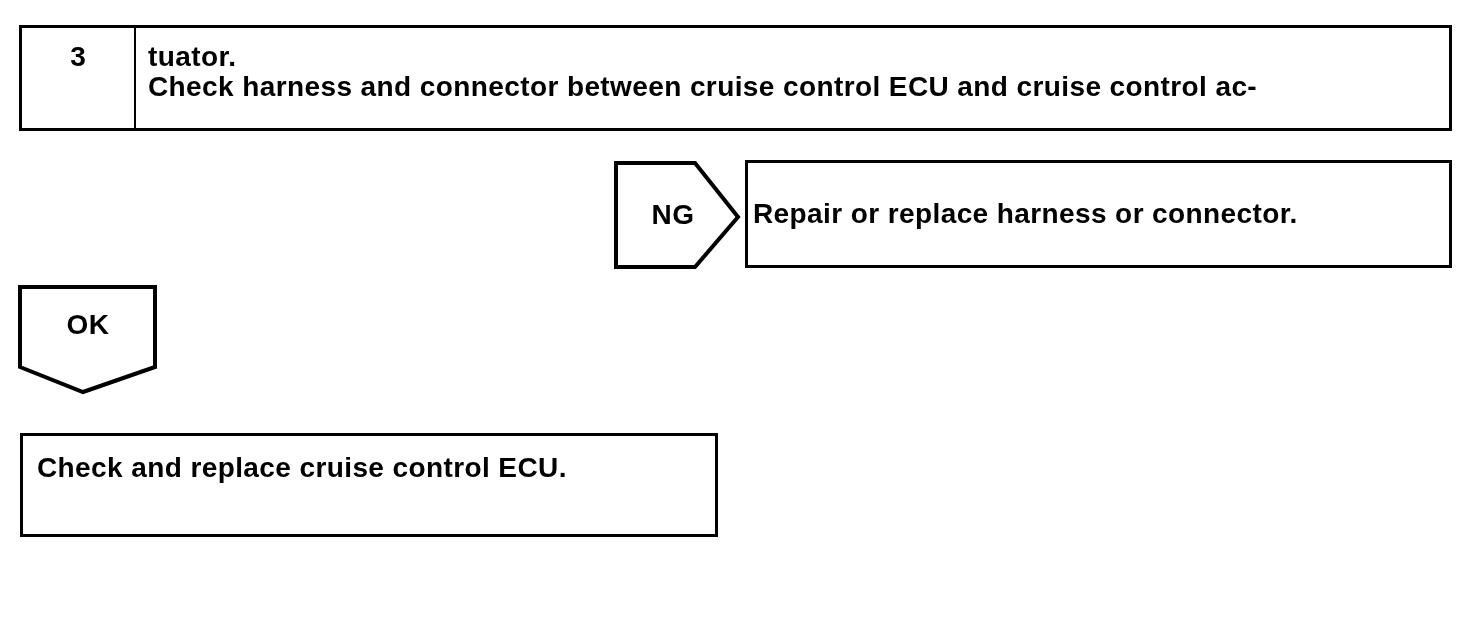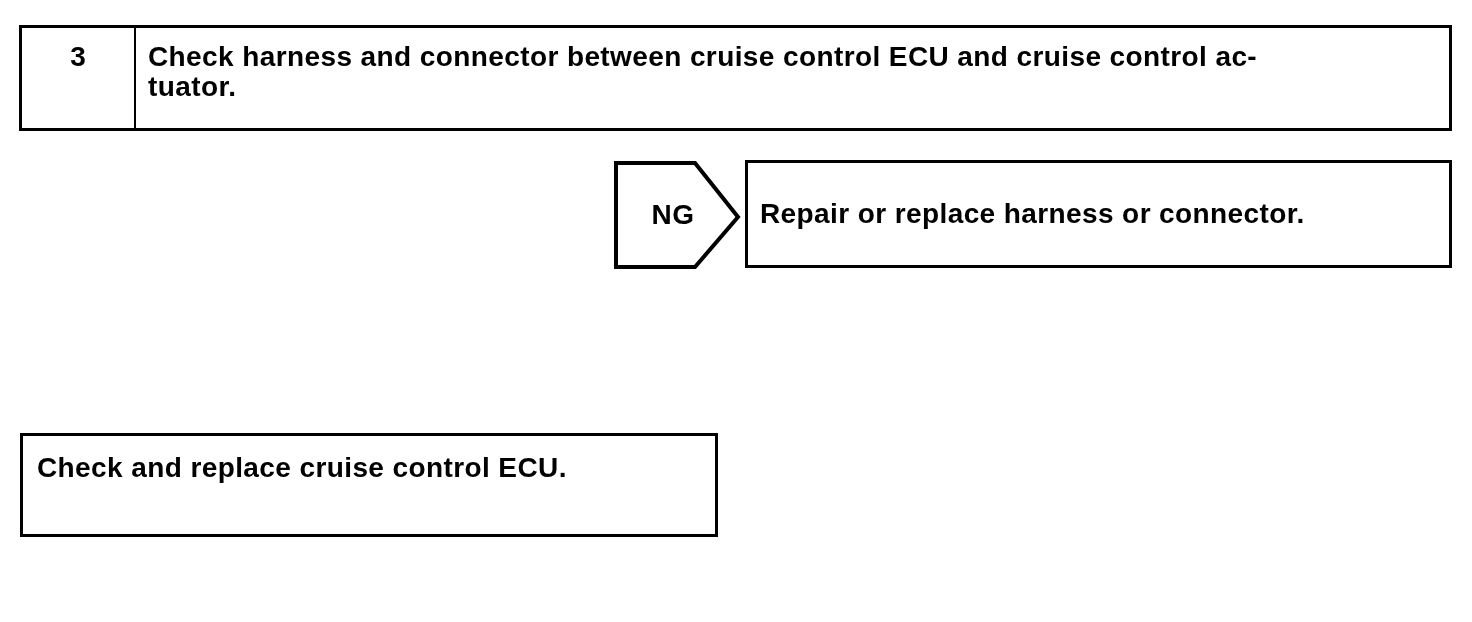--- a/index.html
+++ b/index.html
@@ -60,21 +60,21 @@
     letter-spacing: 0.4px;
     line-height: 30px;
   }
   .ng-action {
     left: 745px;
     top: 160px;
     width: 707px;
     height: 108px;
     display: flex;
     align-items: center;
-    padding-left: 12px;
+    padding-left: 5px;
   }
   .ok-action {
     left: 20px;
     top: 433px;
     width: 698px;
     height: 104px;
     padding: 17px 0 0 14px;
   }
   
   .connector {
@@ -118,34 +118,40 @@
   }
 </style>
 </head>
 <body>
 
 <div class="page">
 
   <div class="box step-box">
     <div class="step-number-cell">3</div>
     <div class="step-text-cell">
+      <span class="instruction-line">tuator.</span>
       <span class="instruction-line">Check harness and connector between cruise control ECU and cruise control ac-</span>
-      <span class="instruction-line">tuator.</span>
     </div>
   </div>
 
   <div class="connector ng-connector">
     <svg width="130" height="112" viewBox="0 0 130 112">
       <polygon points="4,4 83,4 126,58 83,108 4,108" fill="#ffffff" stroke="#000000" stroke-width="4" stroke-linejoin="miter"></polygon>
     </svg>
     <span class="connector-label">NG</span>
   </div>
 
   <div class="box action-box ng-action">
     <span>Repair or replace harness or connector.</span>
   </div>
 
+  <div class="connector ok-connector">
+    <svg width="144" height="114" viewBox="0 0 144 114">
+      <polygon points="4,4 139,4 139,84 67,109 4,84" fill="#ffffff" stroke="#000000" stroke-width="4" stroke-linejoin="miter"></polygon>
+    </svg>
+    <span class="connector-label">OK</span>
+  </div>
 
   <div class="box action-box ok-action">
     <span>Check and replace cruise control ECU.</span>
   </div>
 
 </div>
 
 </body></html>

